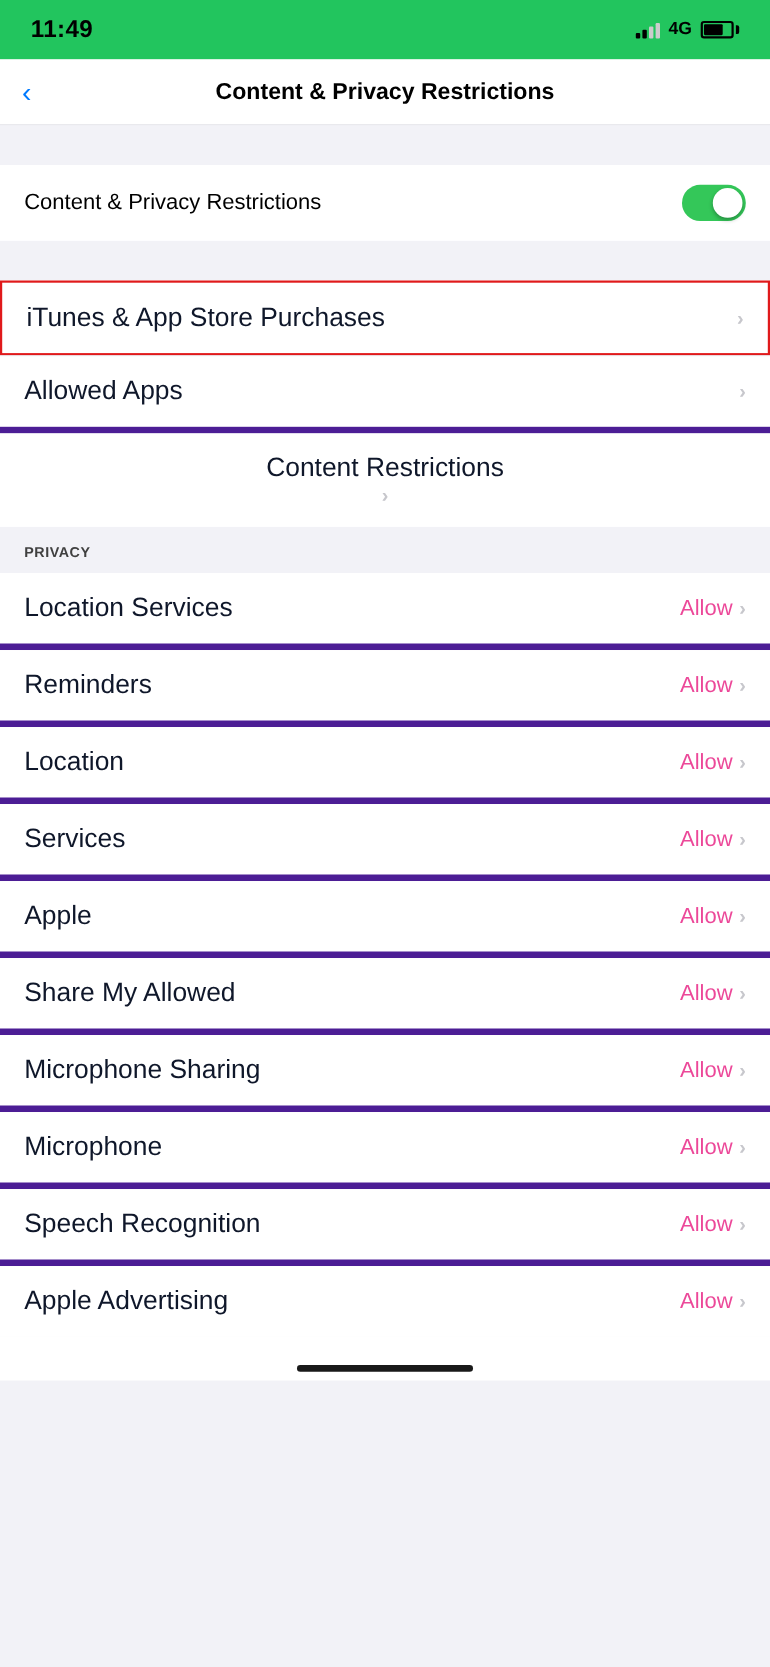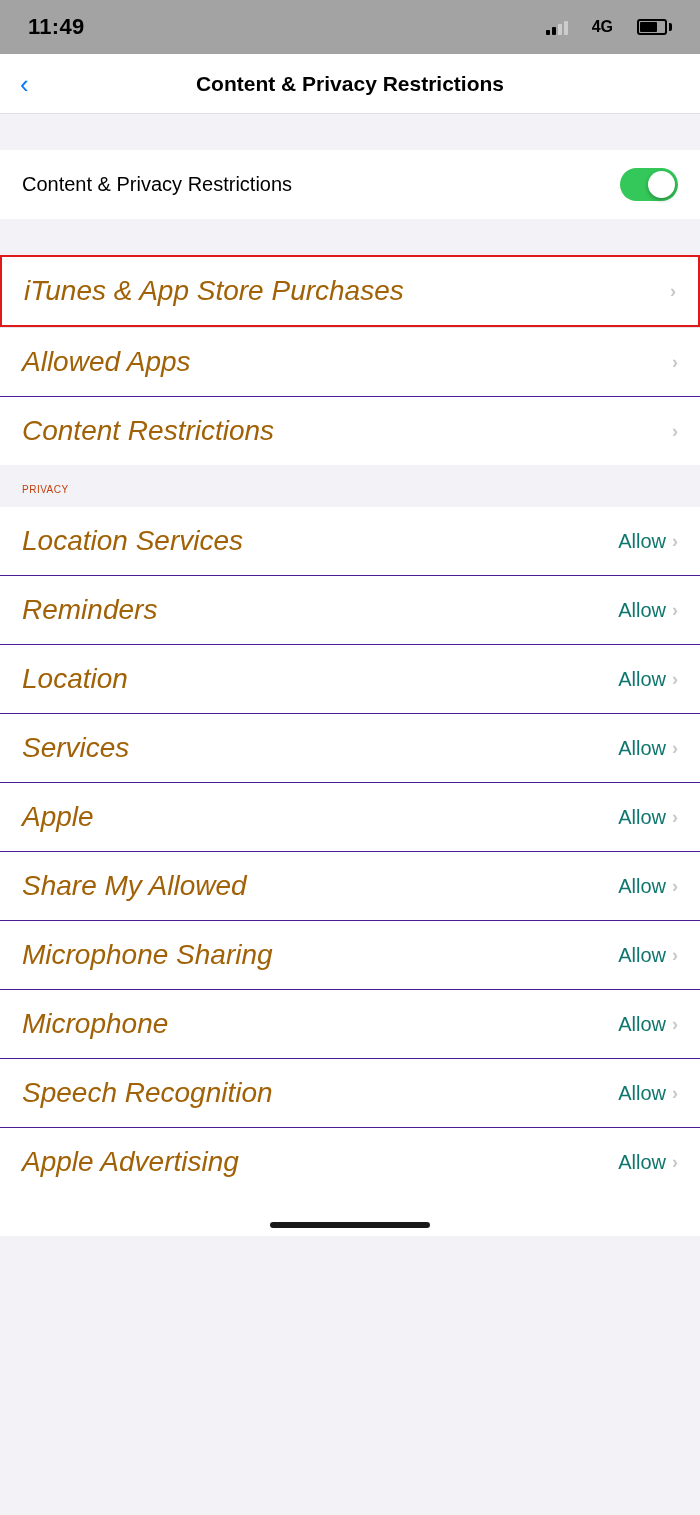--- a/index.html
+++ b/index.html
@@ -7,36 +7,36 @@
     body {
       width: 700px;
       min-height: 1515px;
       background: #f2f2f7;
       font-family: -apple-system, 'SF Pro Text', 'Helvetica Neue', sans-serif;
       color: #000;
     }
 
     
     .status-bar {
-      background: #a3a3a3;
+      background: #22c55e;
       height: 54px;
       display: flex;
       align-items: center;
       justify-content: space-between;
       padding: 0 28px;
     }
     .status-time {
       font-size: 22px;
       font-weight: 600;
       letter-spacing: 0.3px;
     }
     .status-icons {
       display: flex;
       align-items: center;
-      gap: 24px;
+      gap: 8px;
     }
     .signal-bars {
       display: flex;
       align-items: flex-end;
       gap: 2px;
       height: 16px;
     }
     .signal-bar {
       width: 4px;
       background: #000;
@@ -153,62 +153,61 @@
     
     .list-section {
       background: #fff;
     }
     .list-row {
       display: flex;
       align-items: center;
       justify-content: space-between;
       padding: 18px 22px;
       background: #fff;
-      border-bottom: 1px solid #4c1d95;
+      border-bottom: 6px solid #4c1d95;
       cursor: pointer;
       text-decoration: none;
       color: #000;
     }
     .list-row:last-child {
       border-bottom: none;
     }
     .list-row.highlighted {
       border: 2.5px solid #e0191b;
       margin: 0;
     }
     .row-label {
-      font-size: 28px;
-      color: #a16207;
-      font-style: italic;
+      font-size: 24px;
+      color: #0f172a;
     }
     .row-right {
       display: flex;
       align-items: center;
       gap: 6px;
       color: #aaaaaa;
     }
     .row-value {
       font-size: 20px;
-      color: #0f766e;
+      color: #ec4899;
     }
     .chevron-right {
       font-size: 18px;
       color: #c7c7cc;
       font-weight: 600;
     }
 
     
     .section-header {
       padding: 14px 22px 10px 22px;
       background: #f2f2f7;
     }
     .section-header-text {
-      font-size: 10px;
-      font-weight: 400;
-      color: #c2410c;
+      font-size: 13px;
+      font-weight: 700;
+      color: #404040;
       letter-spacing: 0.5px;
       text-transform: uppercase;
     }
 
     
     .home-indicator-area {
       height: 40px;
       background: #fff;
       display: flex;
       align-items: flex-end;
@@ -275,21 +274,21 @@
 
   <div style="height:1px; background:#e5e5ea;"></div>
 
   <div class="list-row">
     <span class="row-label">Allowed Apps</span>
     <div class="row-right">
       <span class="chevron-right">›</span>
     </div>
   </div>
 
-  <div class="list-row" style="border-bottom:none;">
+  <div class="list-row" style="border-bottom:none;flex-direction:column;">
     <span class="row-label">Content Restrictions</span>
     <div class="row-right">
       <span class="chevron-right">›</span>
     </div>
   </div>
 </div>
 
 <div class="section-header">
   <span class="section-header-text">PRIVACY</span>
 </div>

